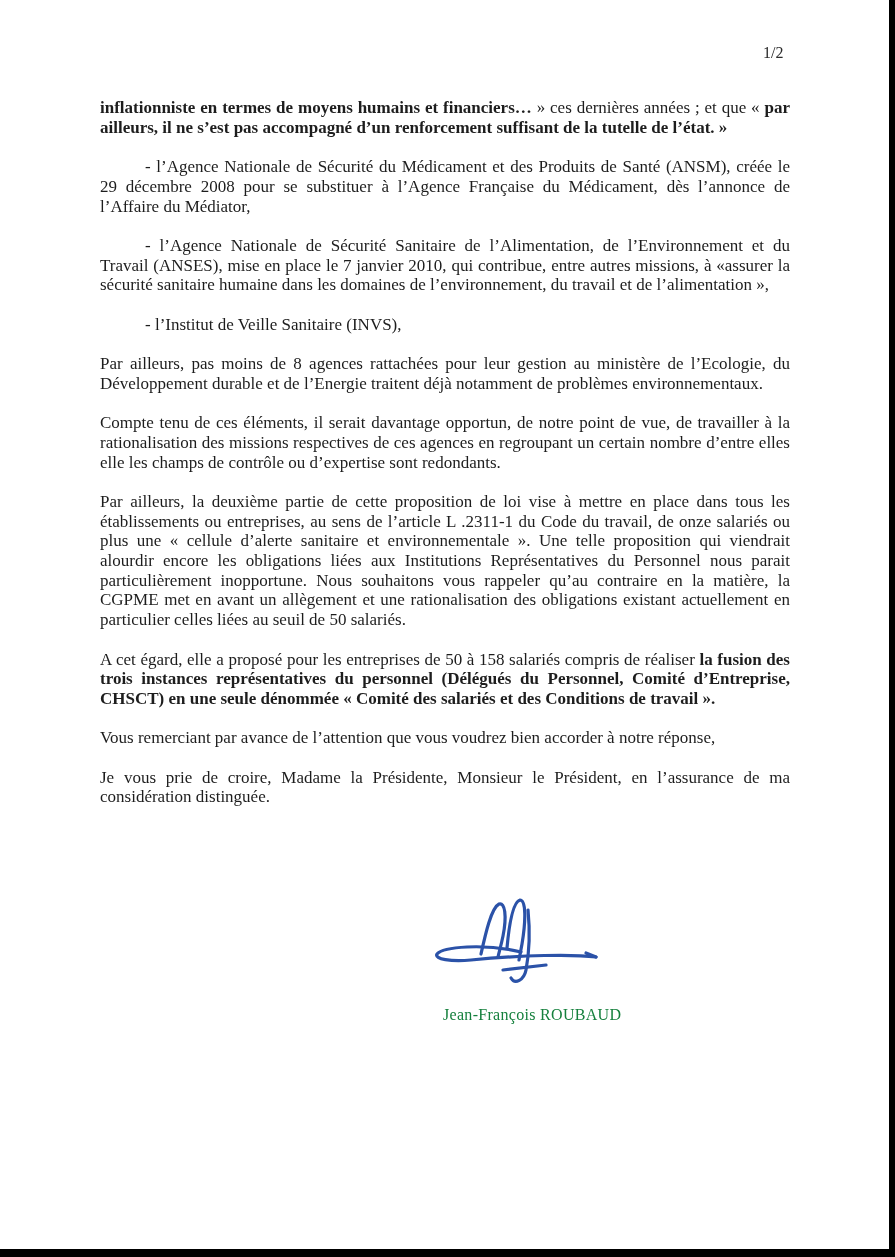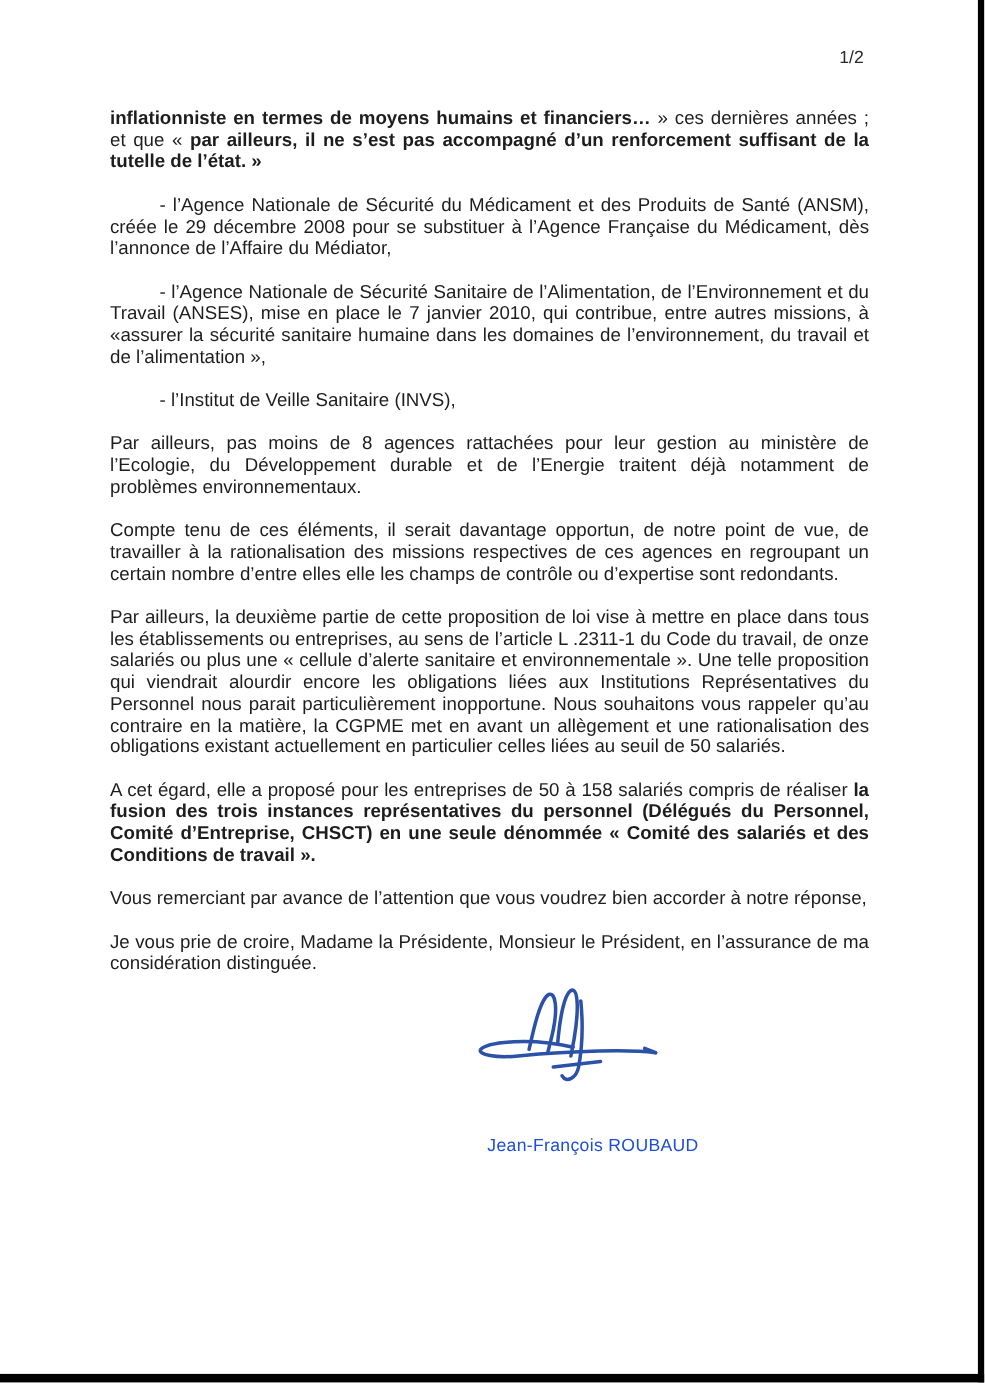--- a/index.html
+++ b/index.html
@@ -1,21 +1,21 @@
 <!DOCTYPE html>
 <html lang="fr"><head>
 <meta charset="utf-8">
 <style>
   html, body { margin: 0; padding: 0; background: #e8e8e8; }
   .page {
     position: relative;
     width: 895px;
     height: 1257px;
     background: #ffffff;
-    font-family: Liberation Sans, sans-serif;
+    font-family: Liberation Serif, serif;
     color: #1d1d1d;
     overflow: hidden;
     margin: 0 auto;
   }
   .page-number {
     position: absolute;
     top: 44px;
     left: 763px;
     font-size: 16px;
     color: #2a2a2a;
@@ -39,22 +39,21 @@
     width: 172px;
     height: 94px;
   }
   .signature-wrap svg { display: block; }
   .signatory {
     position: absolute;
     top: 1006px;
     left: 443px;
     font-size: 16px;
     letter-spacing: 0.3px;
-    color: #1d4ed8;
-    margin-top: 27px;
+    color: #15803d;
   }
   .scan-edge-right {
     position: absolute;
     top: 0; right: 0;
     width: 6px; height: 100%;
     background: #000;
   }
   .scan-edge-bottom {
     position: absolute;
     left: 0; bottom: 0;

